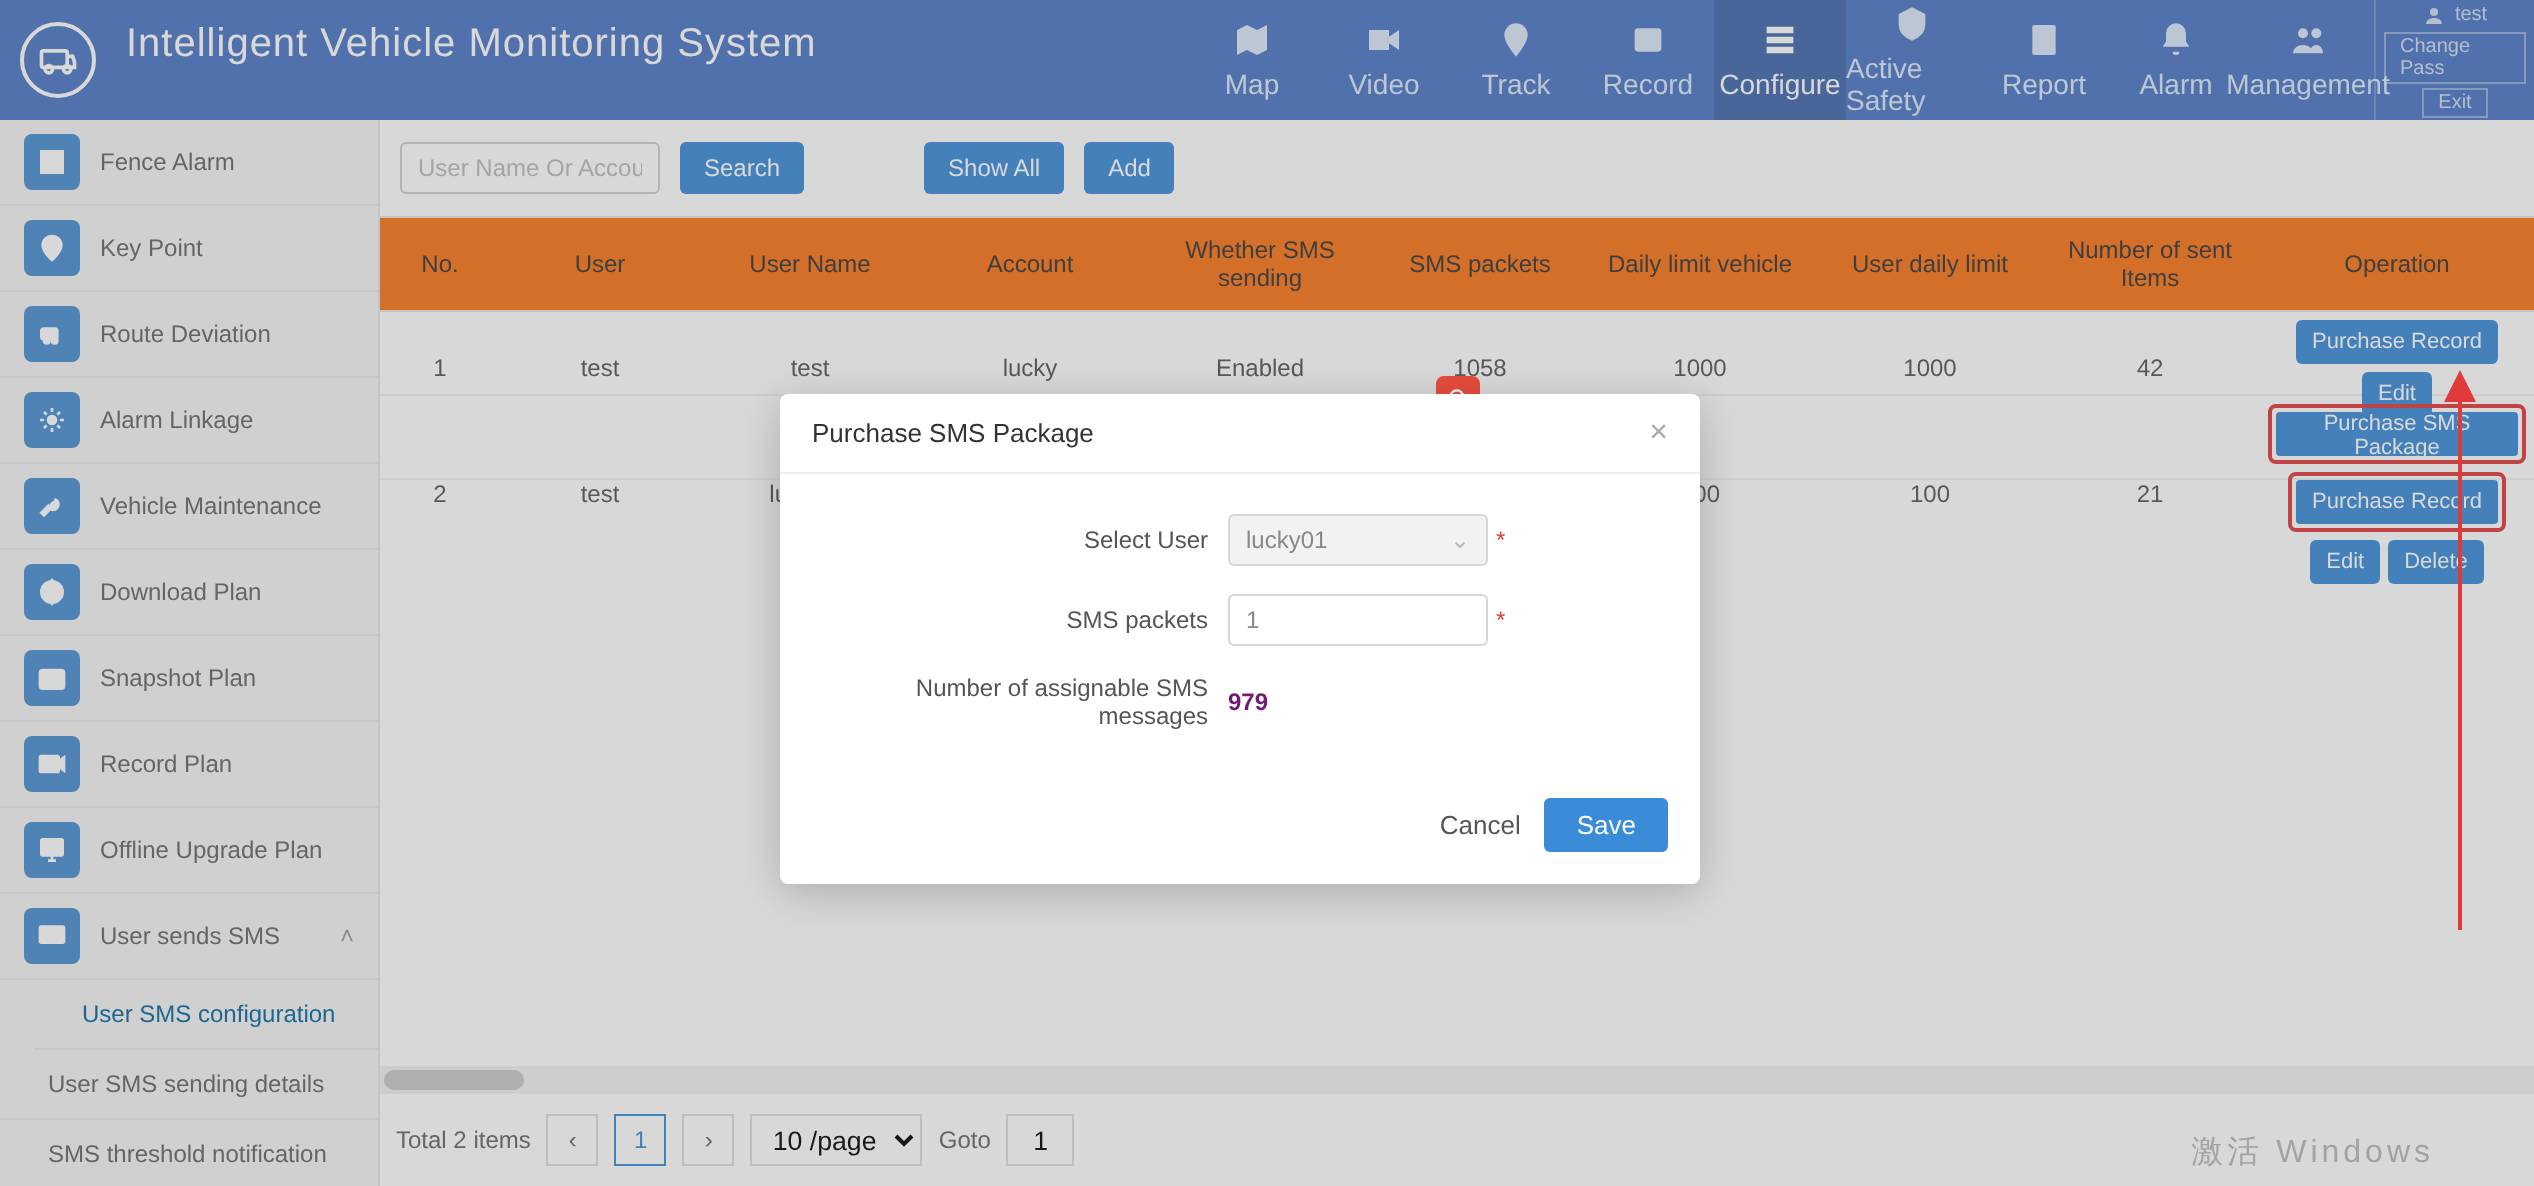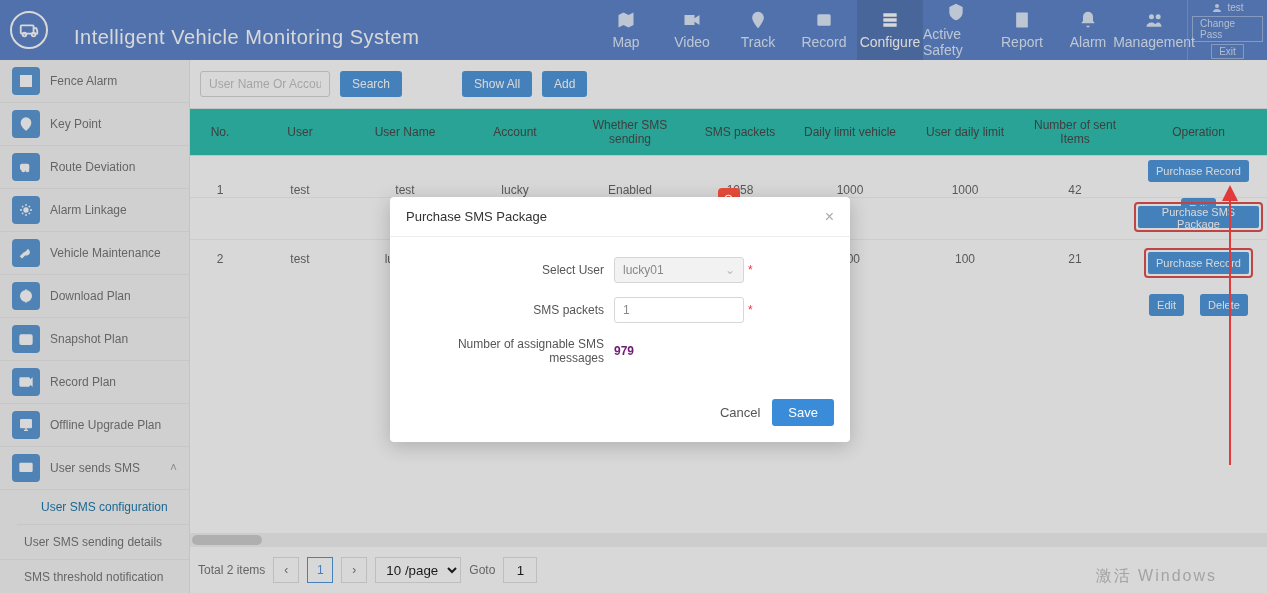--- a/index.html
+++ b/index.html
@@ -4,21 +4,21 @@
 <style>
   * { box-sizing: border-box; margin: 0; padding: 0; font-family: Arial, "Helvetica Neue", sans-serif; }
   html,body { width:1267px; height:593px; overflow:hidden; background:#fff; }
   body { position:relative; font-size:12px; color:#555; }
 
   
   #dim-overlay { position:absolute; inset:0; background:rgba(100,100,100,0.25); z-index:50; pointer-events:none;}
 
   
   .topbar { height:60px; background:#4a76c4; display:flex; align-items:center; color:#fff; position:relative; }
-  .logo-wrap { display:flex; align-items:flex-end; padding:0 14px 0 10px; gap:26px;}
+  .logo-wrap { display:flex; align-items:flex-start; padding:0 14px 0 10px; gap:15px;}
   .logo-circle {
     width:38px; height:38px; border:2px solid #fff; border-radius:50%;
     display:flex; align-items:center; justify-content:center;
   }
   .logo-circle svg { width:22px; height:22px; fill:none; stroke:#fff; stroke-width:2;}
   .app-title { font-size:20px; font-weight:400; letter-spacing:.5px; }
   .topnav { margin-left:auto; display:flex; height:60px; }
   .topnav-item {
     width:66px; display:flex; flex-direction:column; align-items:center; justify-content:center;
     color:#dbe7f9; font-size:14px; gap:4px; cursor:pointer;
@@ -59,27 +59,27 @@
   .btn {
     background:#3a8bd8; color:#fff; border:none; border-radius:3px; height:26px;
     padding:0 12px; font-size:12px; cursor:pointer;
   }
   .btn-sm { height:22px; padding:0 8px; font-size:11px;}
   .btn-red-border { border:2px solid #e03a3a; border-radius:4px; padding:2px; display:inline-flex;}
   .btn-red-border .btn-sm{ border-radius:2px;}
 
   .table { position:absolute; top:48px; left:0; right:0; }
   .table-header, .table-row { display:grid; grid-template-columns: 60px 100px 110px 110px 120px 100px 120px 110px 110px 1fr; }
-  .table-header { background:#14b8a6; height:48px; border-top:1px solid #e5e5e5; border-bottom:1px solid #e5e5e5;}
+  .table-header { background:#f97316; height:48px; border-top:1px solid #e5e5e5; border-bottom:1px solid #e5e5e5;}
   .table-header > div, .table-row > div {
     display:flex; align-items:center; justify-content:center; font-size:12px; color:#555; padding:4px; text-align:center;
   }
   .table-header > div { color:#333; line-height:1.2; }
   .table-row { height:42px; border-bottom:1px solid #f0f0f0; }
-  .ops-cell { display:flex; flex-wrap:wrap; gap:16px; justify-content:center; align-items:center; padding:4px !important;}
+  .ops-cell { display:flex; flex-wrap:wrap; gap:4px; justify-content:center; align-items:center; padding:4px !important;}
 
   .search-badge {
     position:absolute; top:188px; left:718px; width:22px; height:22px; background:#e74c3c;
     border-radius:4px; display:flex; align-items:center; justify-content:center; z-index:60;
   }
   .search-badge svg { width:13px; height:13px; stroke:#fff; fill:none; stroke-width:2;}
 
   
   .hscroll { position:absolute; left:0; right:0; bottom:46px; height:14px; background:#f1f1f1; }
   .hscroll-thumb { position:absolute; top:2px; left:2px; width:70px; height:10px; background:#c8c8c8; border-radius:5px;}

